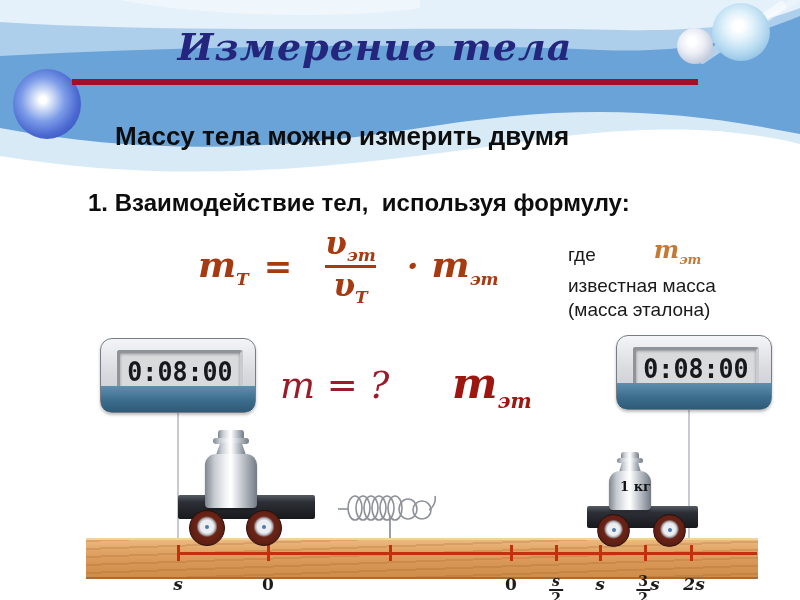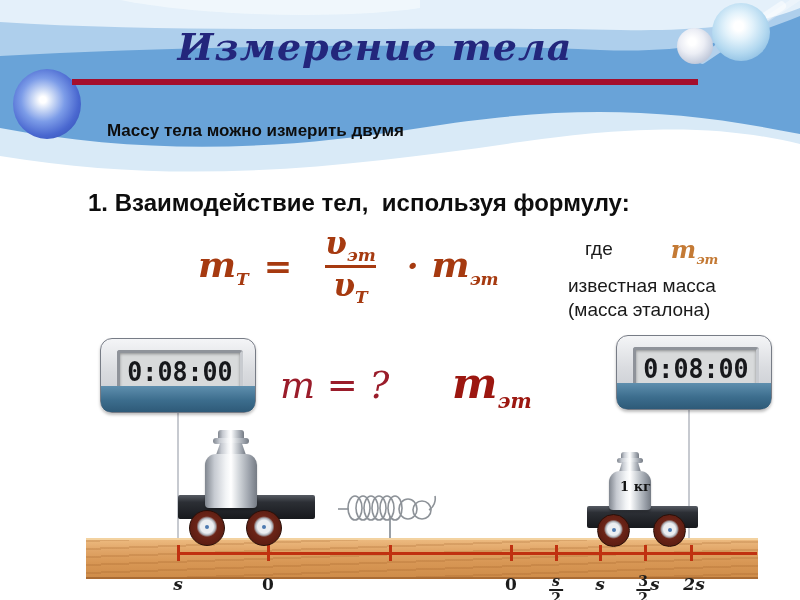--- a/index.html
+++ b/index.html
@@ -14,36 +14,36 @@
     background:radial-gradient(circle at 46% 40%, #ffffff 0 10%, #e2f2fb 30%, #b4d9f0 58%, #8bbde2 82%, #79aeda 100%);}
   #sphere-right-pearl{left:677px;top:28px;width:36px;height:36px;
     background:radial-gradient(circle at 42% 38%, #ffffff 0 12%, #eceef5 40%, #c3cbdc 72%, #a3aec6 100%);}
   .streak{position:absolute;background:rgba(255,255,255,.5);border-radius:4px;}
   
   #page-title{position:absolute;left:140px;top:24px;width:470px;text-align:center;
     font-family:"DejaVu Serif",serif;font-style:italic;font-weight:bold;font-size:38px;
     color:#23267c;letter-spacing:1px;}
   #title-underline{position:absolute;left:72px;top:79px;width:626px;height:6px;background:#a40e2c;}
   
-  #intro-text{position:absolute;left:107px;top:120px;font-size:17px;font-weight:bold;color:#0d0d0d;line-height:1.3;}
+  #intro-text{position:absolute;left:115px;top:120px;font-size:26px;font-weight:bold;color:#0d0d0d;line-height:1.3;}
   #method-line{position:absolute;left:88px;top:189px;font-size:24px;font-weight:bold;color:#0d0d0d;white-space:pre;}
   
   #main-formula{position:absolute;left:198px;top:226px;display:flex;align-items:center;
     font-family:"DejaVu Serif",serif;font-style:italic;font-weight:bold;color:#a63a10;gap:7px;}
   #main-formula .sym{font-size:36px;}
   #main-formula sub{font-size:17px;font-style:italic;}
   .frac{display:inline-flex;flex-direction:column;align-items:center;margin:0 10px;}
   .frac .num,.frac .den{font-size:31px;line-height:1.1;padding:0 8px;}
   .frac .den{border-top:3px solid #a63a10;}
   .frac sub{font-size:15px;}
   #main-formula .eq{font-size:34px;margin:0 8px;font-style:normal;}
   #main-formula .dot{font-size:34px;margin:0 6px;}
   
   #where-block{position:absolute;left:568px;top:238px;font-size:19px;color:#1a1a1a;}
-  #where-row{display:flex;align-items:flex-start;margin-left:17px;}
+  #where-row{display:flex;align-items:flex-end;}
   #where-sym{margin-left:58px;font-family:"DejaVu Serif",serif;font-style:italic;font-weight:bold;
     font-size:24px;color:#c47a35;line-height:1;}
   #where-sym sub{font-size:13px;}
   #where-desc{position:absolute;left:568px;top:274px;font-size:19px;color:#1a1a1a;line-height:1.25;}
   
   #unknown-mass{position:absolute;left:280px;top:364px;font-family:"DejaVu Serif",serif;
     font-style:italic;font-size:37px;color:#9a1c2a;font-weight:500;}
   #etalon-mass{position:absolute;left:452px;top:358px;font-family:"DejaVu Serif",serif;
     font-style:italic;font-weight:bold;font-size:43px;color:#9c1710;}
   #etalon-mass sub{font-size:20px;}

